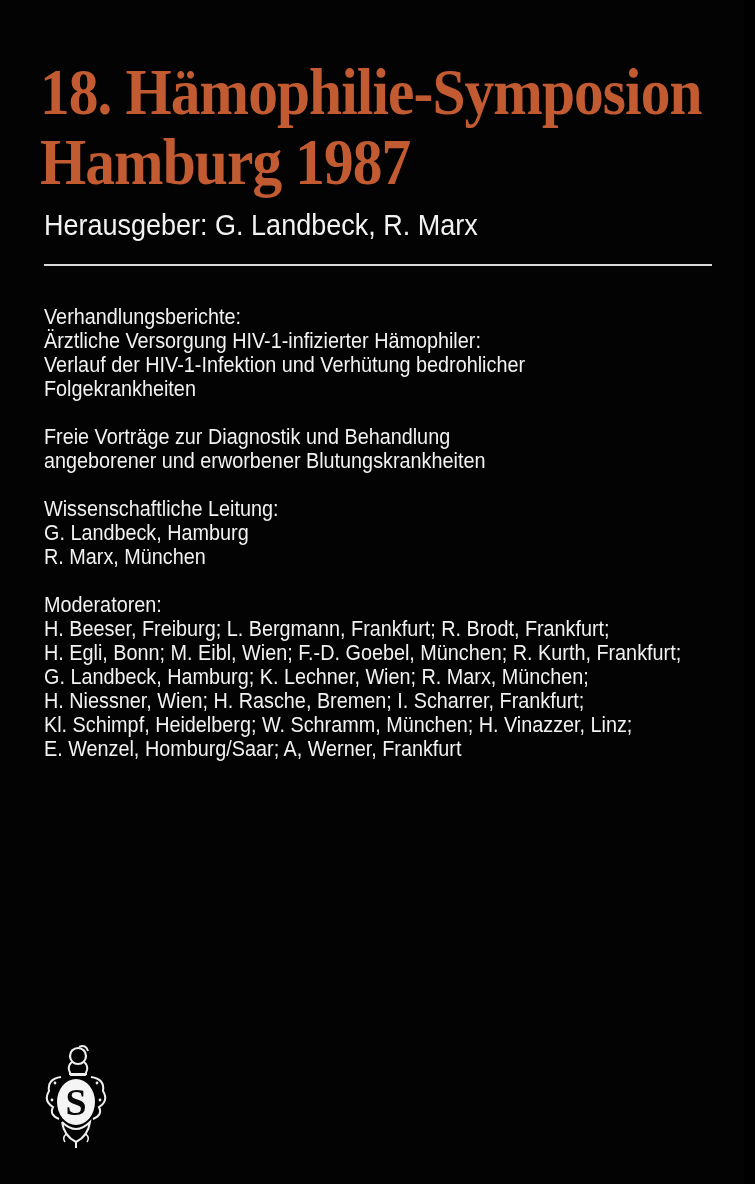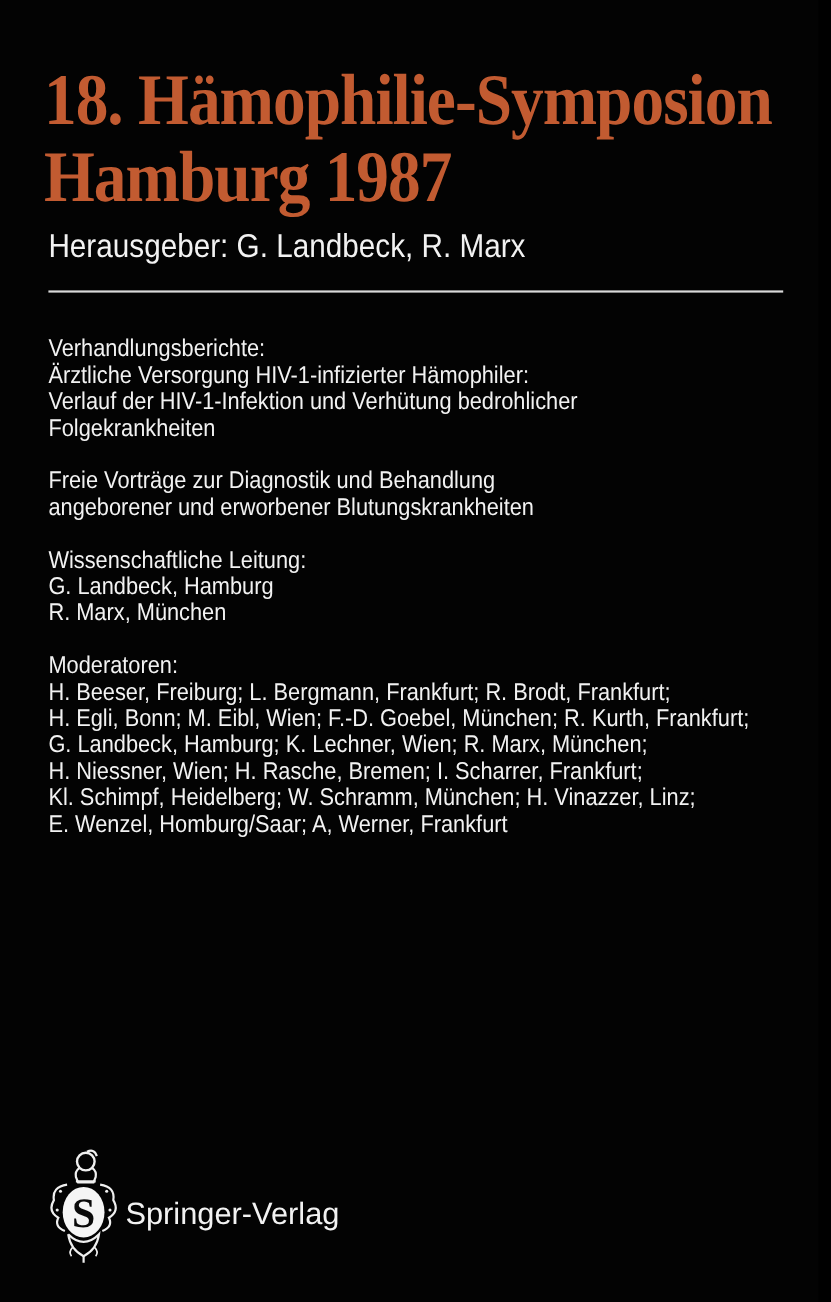--- a/index.html
+++ b/index.html
@@ -135,16 +135,15 @@
       <circle cx="58" cy="56" r="1.4" fill="#efefef"></circle>
 
       <ellipse cx="34" cy="58" rx="19" ry="23" fill="#f5f5f5"></ellipse>
       <text x="34" y="71" font-size="38" text-anchor="middle" fill="#0a0a0a" font-family="Liberation Serif, serif" font-weight="bold">S</text>
 
       <path d="M20 78 Q34 92 48 78 Q46 92 34 98 Q22 92 20 78" fill="none" stroke="#efefef" stroke-width="2"></path>
       <path d="M34 98 v6" stroke="#efefef" stroke-width="2"></path>
       <path d="M24 90 q-4 4 -1 8" fill="none" stroke="#efefef" stroke-width="1.5"></path>
       <path d="M44 90 q4 4 1 8" fill="none" stroke="#efefef" stroke-width="1.5"></path>
     </svg>
-    <div class="publisher-name">Springer-Verlag</div>
   </div>
 
 </div>
 
 </body></html>

